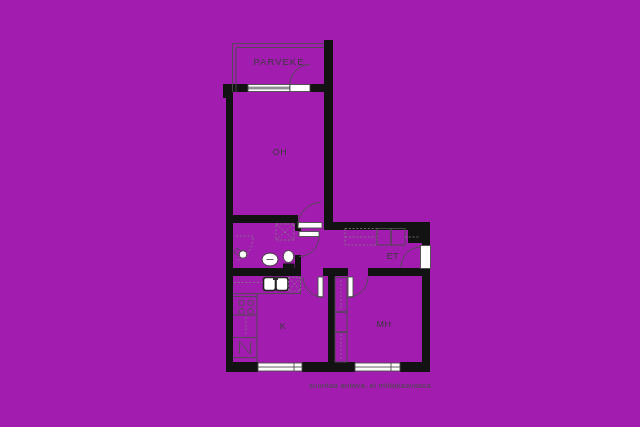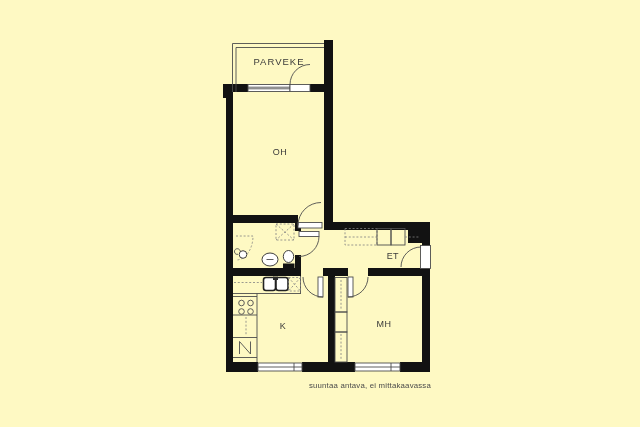--- a/index.html
+++ b/index.html
@@ -1,16 +1,16 @@
 <!DOCTYPE html>
 <html><head>
 <meta charset="utf-8">
 <style>
   html,body{margin:0;padding:0;background:#ffffff;width:640px;height:427px;overflow:hidden;}
-  .stage{position:relative;width:640px;height:427px;background:#fef9c3;}
+  .stage{position:relative;width:640px;height:427px;background:#a21caf;}
   svg{display:block;}
   text{font-family:"Liberation Sans", sans-serif;fill:#3a3a3a;}
   .room-label{font-size:9px;letter-spacing:0.4px;}
   .balcony-label{font-size:9.5px;letter-spacing:1px;}
   .note{font-size:7.8px;fill:#4a4a4a;letter-spacing:0.2px;}
   .wall{fill:#121212;stroke:none;}
   .thin{stroke:#4d4d4d;stroke-width:0.9;fill:none;}
   .thin-fill{stroke:#4d4d4d;stroke-width:0.9;fill:#ffffff;}
   .dash{stroke:#828282;stroke-width:0.8;fill:none;stroke-dasharray:2 1.8;}
   .fixture{stroke:#3f3f3f;stroke-width:1;fill:#ffffff;}

